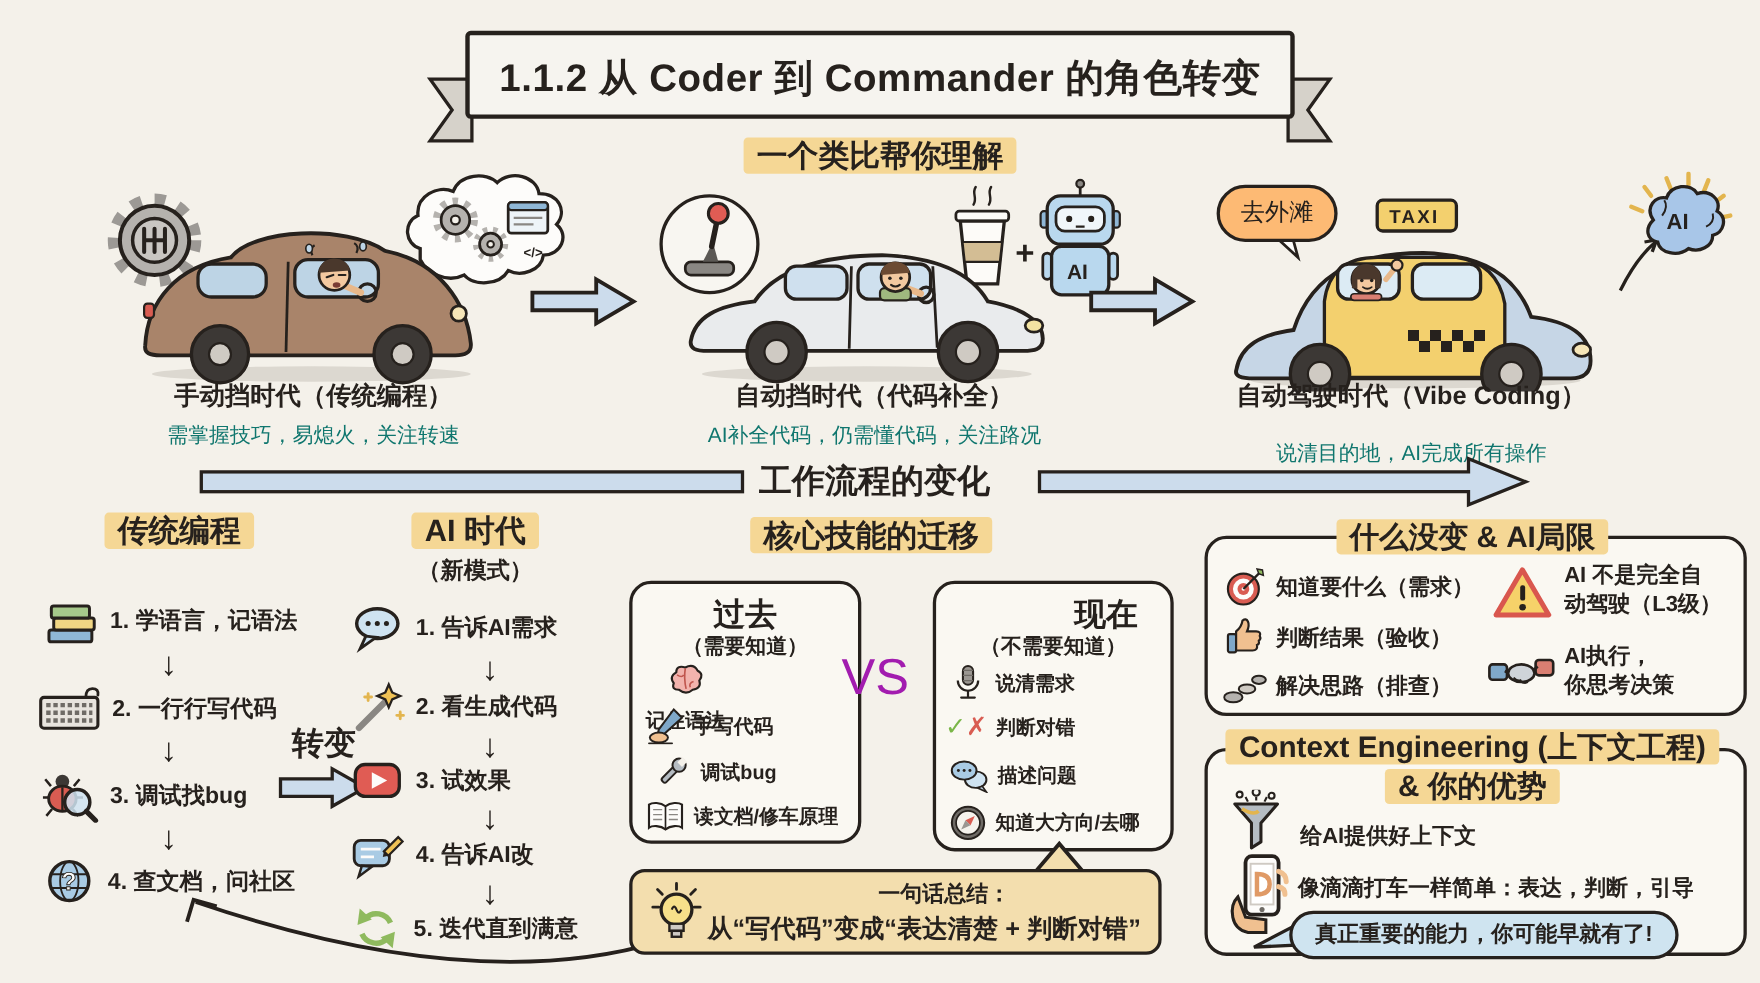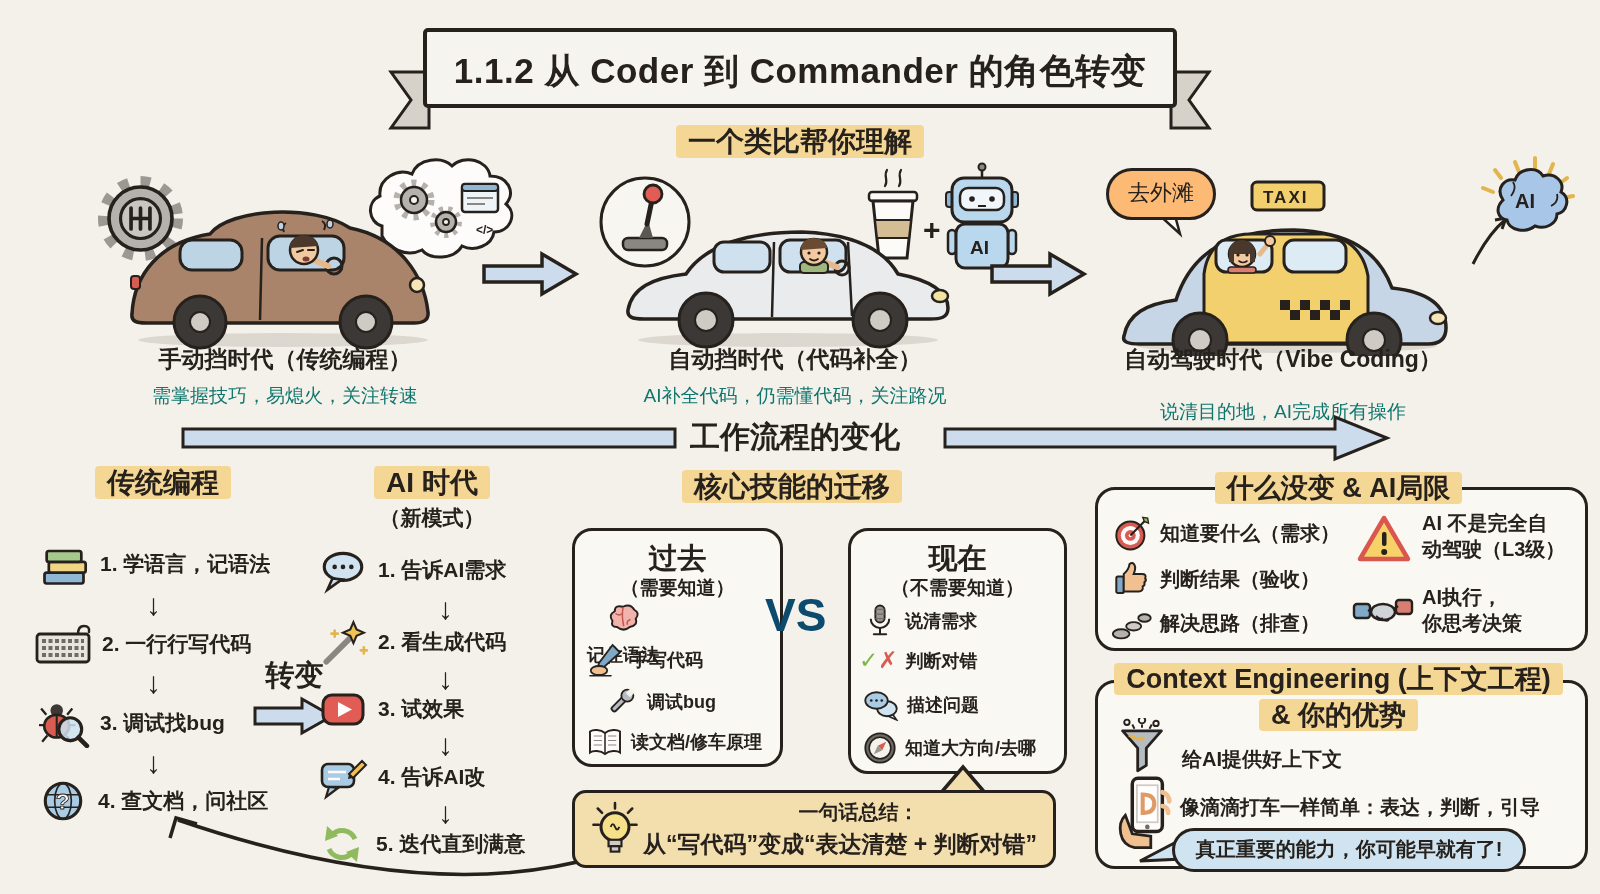--- a/index.html
+++ b/index.html
@@ -15,21 +15,21 @@
   .col-title{font-size:28px;font-weight:bold;}
   .col-sub{font-size:21px;font-weight:bold;}
   .step{display:flex;align-items:center;gap:10px;}
   .step-label{font-size:21px;font-weight:bold;white-space:nowrap;}
   .darr{font-size:30px;font-weight:bold;line-height:1;color:#26211d;}
   .panel{background:#faf8f2;border:3.5px solid #26211d;border-radius:20px;}
   .panel-title{font-size:29px;font-weight:bold;}
   .panel-sub{font-size:19px;font-weight:bold;}
   .item{display:flex;align-items:center;gap:8px;}
   .item-label{font-size:18px;font-weight:bold;white-space:nowrap;}
-  .vs{font-size:46px;font-weight:700;color:#0c4a6e;}
+  .vs{font-size:46px;font-weight:400;color:#a21caf;}
   .sum-box{background:#f3deae;border:3.5px solid #26211d;border-radius:14px;}
   .r-label{font-size:20px;font-weight:bold;white-space:nowrap;}
   .r-label2{font-size:20px;font-weight:bold;line-height:26px;white-space:nowrap;}
   .ctx-label{font-size:20px;font-weight:bold;white-space:nowrap;}
   .bubble-blue{background:#cfe4f0;border:3px solid #26211d;border-radius:24px;}
   svg{display:block;}
 </style>
 </head>
 <body>
 
@@ -343,21 +343,21 @@
       <span class="item-label">记住语法</span>
     </div>
     <div class="item" style="position:absolute;left:12px;top:112px;">
       <svg width="36" height="34" viewBox="0 0 48 44">
         <path d="M34,2 L44,12 L22,32 L14,34 L16,26 Z" fill="#7fa8c9" stroke="#26211d" stroke-width="2.4"></path>
         <ellipse cx="16" cy="36" rx="11" ry="6" fill="#f0c090" stroke="#26211d" stroke-width="2.4"></ellipse>
         <path d="M4,43 h28" stroke="#26211d" stroke-width="2.2" stroke-linecap="round"></path>
       </svg>
       <span class="item-label">手写代码</span>
     </div>
-    <div class="item" style="position:absolute;left:28px;top:154px;">
+    <div class="item" style="position:absolute;left:18px;top:154px;">
       <svg width="36" height="34" viewBox="0 0 48 44">
         <g transform="rotate(45 24 22)">
           <rect x="20.5" y="12" width="7" height="26" rx="3" fill="#b5bcc2" stroke="#26211d" stroke-width="2.4"></rect>
           <circle cx="24" cy="10" r="8" fill="#b5bcc2" stroke="#26211d" stroke-width="2.4"></circle>
           <rect x="20" y="0" width="8" height="9" fill="#f4f1ea"></rect>
         </g>
       </svg>
       <span class="item-label">调试bug</span>
     </div>
     <div class="item" style="position:absolute;left:12px;top:196px;">
@@ -366,21 +366,21 @@
         <path d="M24,8 V36" stroke="#26211d" stroke-width="2"></path>
         <path d="M9,12 h11 M9,18 h11 M9,24 h11 M28,12 h11 M28,18 h11 M28,24 h11" stroke="#8a8783" stroke-width="1.6"></path>
       </svg>
       <span class="item-label">读文档/修车原理</span>
     </div>
   </div>
 
   <div class="abs ctr vs" style="left:765px;top:588px;width:60px;">VS</div>
 
   <div class="panel abs" style="left:848px;top:528px;width:213px;height:240px;">
-    <div class="ctr panel-title" style="position:absolute;top:8px;width:100%;">现在</div>
+    <div class="ctr panel-title" style="position:absolute;top:8px;width:100%;padding-left:48px;">现在</div>
     <div class="ctr panel-sub" style="position:absolute;top:44px;width:100%;">（不需要知道）</div>
 
     <div class="item" style="position:absolute;left:12px;top:72px;">
       <svg width="34" height="36" viewBox="0 0 44 46">
         <rect x="16" y="3" width="12" height="22" rx="6" fill="#9b9792" stroke="#26211d" stroke-width="2.4"></rect>
         <path d="M16,8 h12 M16,14 h12 M16,20 h12" stroke="#6f6b66" stroke-width="1.5"></path>
         <path d="M10,20 a12,12 0 0 0 24,0" stroke="#26211d" stroke-width="2.6" fill="none"></path>
         <path d="M22,32 V40 M14,40 h16" stroke="#26211d" stroke-width="2.6" stroke-linecap="round"></path>
       </svg>
       <span class="item-label">说清需求</span>

